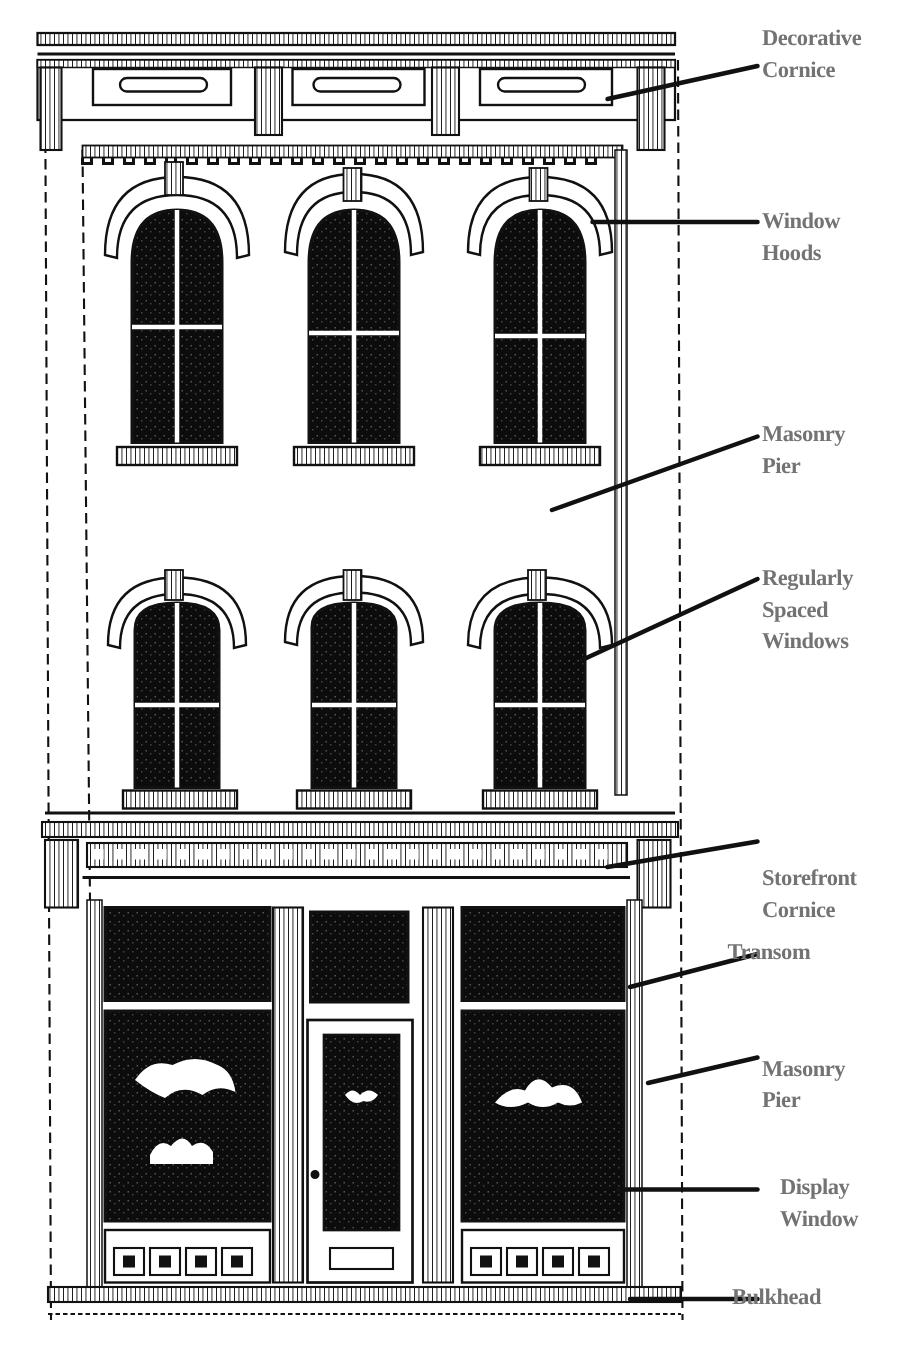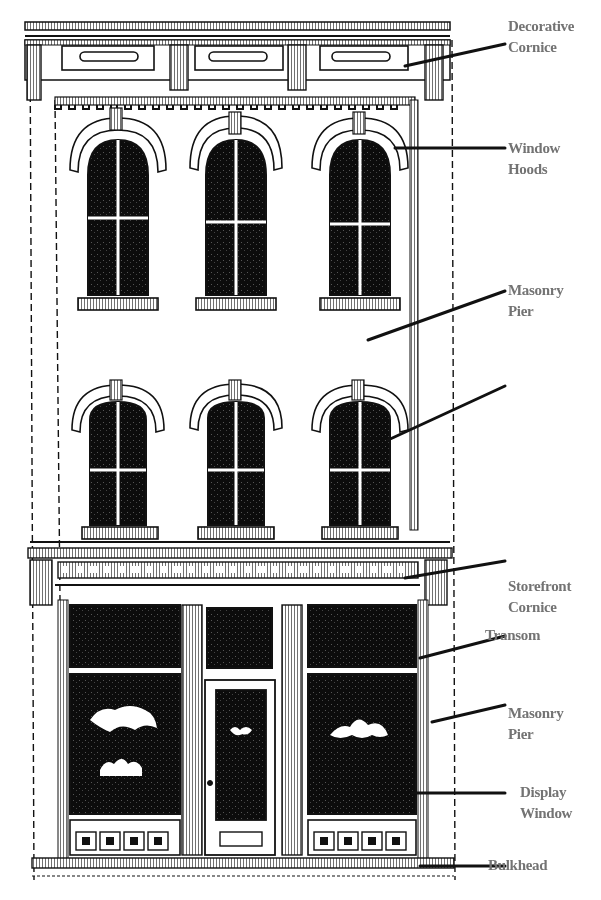--- a/index.html
+++ b/index.html
@@ -228,20 +228,25 @@
     <span>Cornice</span>
   </div>
   <div class="label" style="left:508px; top:138px;">
     <span>Window</span>
     <span>Hoods</span>
   </div>
   <div class="label" style="left:508px; top:280px;">
     <span>Masonry</span>
     <span>Pier</span>
   </div>
+  <div class="label" style="left:508px; top:376px;">
+    <span>Regularly</span>
+    <span>Spaced</span>
+    <span>Windows</span>
+  </div>
   <div class="label" style="left:508px; top:552px;margin-top:24px;">
     <span>Storefront</span>
     <span>Cornice</span>
   </div>
   <div class="label" style="left:485px; top:625px;">
     <span>Transom</span>
   </div>
   <div class="label" style="left:508px; top:703px;">
     <span>Masonry</span>
     <span>Pier</span>

